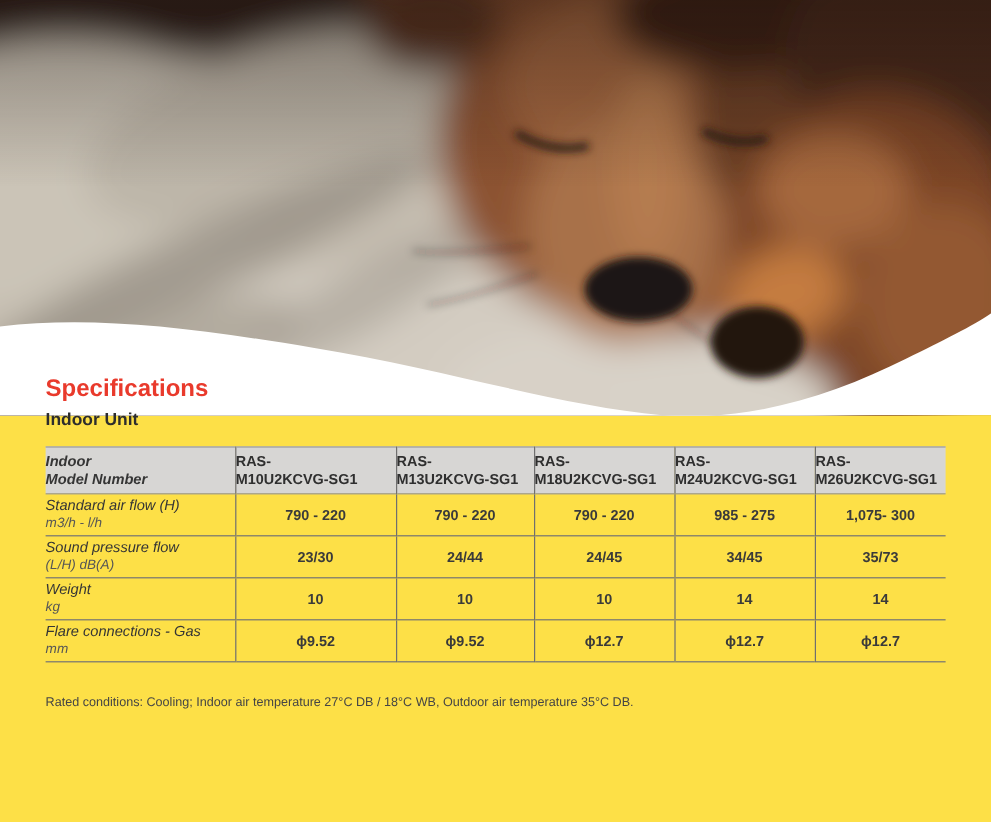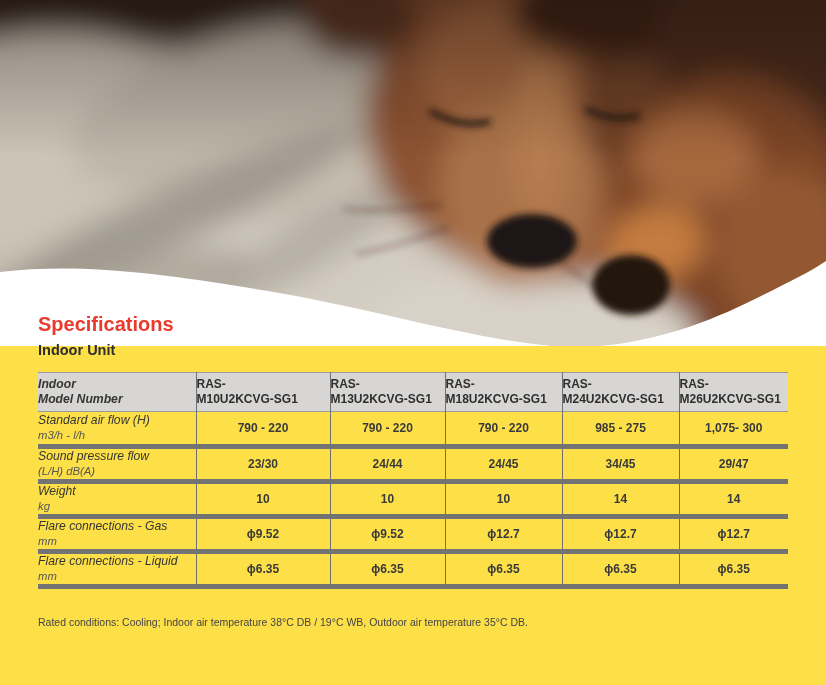--- a/index.html
+++ b/index.html
@@ -15,21 +15,21 @@
   .subtitle { margin:8px 0 0 0; font-size:14.5px; line-height:1.1; font-weight:bold; color:#2d2d2d; }
 
   table.spec { border-collapse:collapse; table-layout:fixed; width:750px; margin-top:13px;
                font-size:12px; color:#3c3c3c; }
   table.spec thead tr { height:39px; }
   table.spec tbody tr { height:35px; }
   table.spec thead th { background:#d7d6d4; font-weight:bold; color:#2f2f2f; }
   table.spec th, table.spec td { padding:0; vertical-align:middle; }
   table.spec tr > *:not(:first-child) { border-left:1px solid #6f6f6f; }
   table.spec thead tr { border-top:1px solid #9a9a9a; border-bottom:1px solid #9a9a9a; }
-  table.spec tbody tr { border-bottom:5px solid #737373; }
+  table.spec tbody tr { border-bottom:1px solid #737373; }
 
   .hcell-line { display:block; text-align:left; line-height:1.22; font-size:12px; }
   .label-cell { text-align:left; padding-left:7px; font-weight:normal;font-style:italic; }
   .label-line { display:block; font-size:12.2px; color:#353535; line-height:1.2; }
   .unit-line  { display:block; font-size:11.3px; color:#565656; line-height:1.2; margin-top:1px; }
   .value-cell { text-align:center; font-size:12px; color:#3a3a3a;font-weight:bold; }
 
   .footnote { margin:27px 0 0 0; font-size:10.5px; color:#454545; line-height:1.3; }
 </style>
 </head>
@@ -171,21 +171,21 @@
         </tr>
         <tr>
           <th class="label-cell">
             <span class="label-line">Sound pressure flow</span>
             <span class="unit-line">(L/H) dB(A)</span>
           </th>
           <td class="value-cell">23/30</td>
           <td class="value-cell">24/44</td>
           <td class="value-cell">24/45</td>
           <td class="value-cell">34/45</td>
-          <td class="value-cell">29/47</td>
+          <td class="value-cell">35/73</td>
         </tr>
         <tr>
           <th class="label-cell">
             <span class="label-line">Weight</span>
             <span class="unit-line">kg</span>
           </th>
           <td class="value-cell">10</td>
           <td class="value-cell">10</td>
           <td class="value-cell">10</td>
           <td class="value-cell">14</td>
@@ -195,29 +195,18 @@
           <th class="label-cell">
             <span class="label-line">Flare connections - Gas</span>
             <span class="unit-line">mm</span>
           </th>
           <td class="value-cell">ϕ9.52</td>
           <td class="value-cell">ϕ9.52</td>
           <td class="value-cell">ϕ12.7</td>
           <td class="value-cell">ϕ12.7</td>
           <td class="value-cell">ϕ12.7</td>
         </tr>
-        <tr>
-          <th class="label-cell">
-            <span class="label-line">Flare connections - Liquid</span>
-            <span class="unit-line">mm</span>
-          </th>
-          <td class="value-cell">ϕ6.35</td>
-          <td class="value-cell">ϕ6.35</td>
-          <td class="value-cell">ϕ6.35</td>
-          <td class="value-cell">ϕ6.35</td>
-          <td class="value-cell">ϕ6.35</td>
-        </tr>
       </tbody>
     </table>
 
-    <p class="footnote">Rated conditions: Cooling; Indoor air temperature 38°C DB / 19°C WB, Outdoor air temperature 35°C DB.</p>
+    <p class="footnote">Rated conditions: Cooling; Indoor air temperature 27°C DB / 18°C WB, Outdoor air temperature 35°C DB.</p>
   </div>
 </div>
 
 </body></html>

